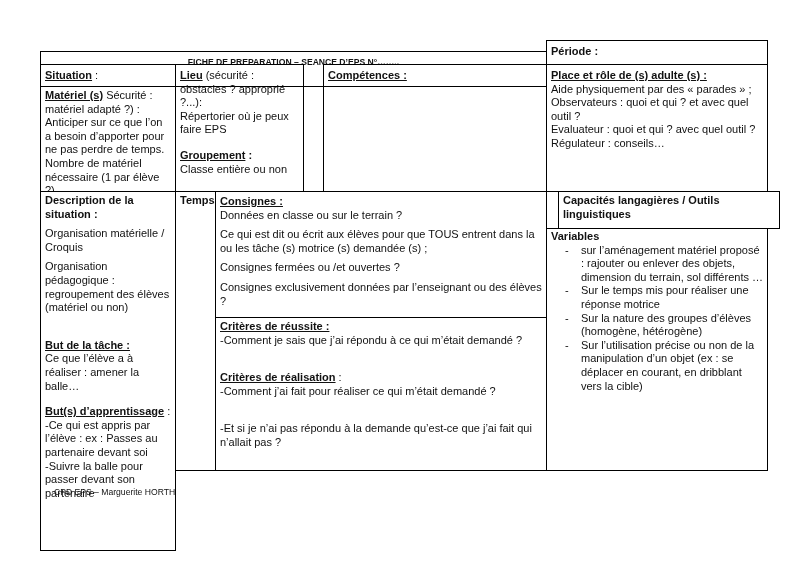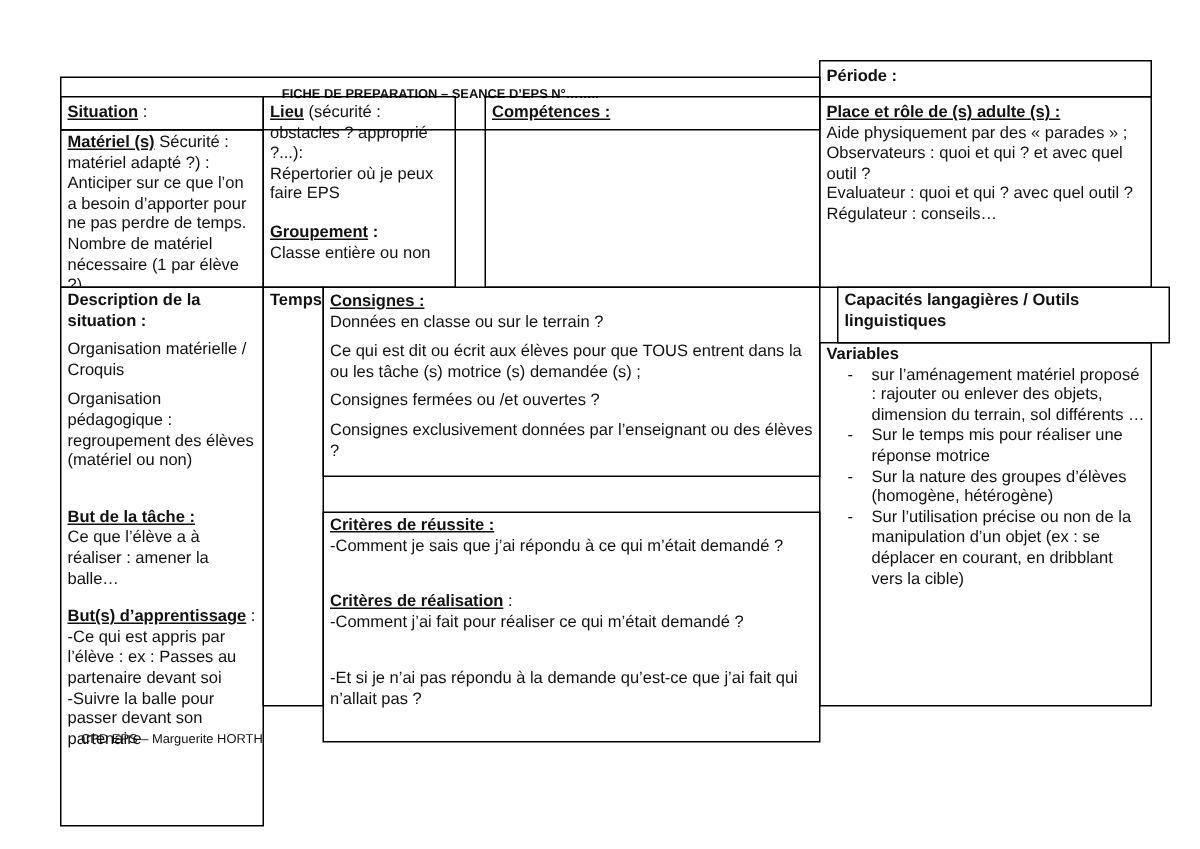--- a/index.html
+++ b/index.html
@@ -83,21 +83,21 @@
     <p class="b u">Consignes   :</p>
     <p>Données en classe ou sur le terrain ?</p>
     <div class="gap"></div>
     <p>Ce qui est dit ou écrit aux élèves pour que TOUS entrent dans la ou les tâche (s) motrice (s) demandée (s) ;</p>
     <div class="gap"></div>
     <p>Consignes fermées ou /et ouvertes ?</p>
     <div class="gap"></div>
     <p>Consignes exclusivement données par l’enseignant ou des élèves ?</p>
   </div>
 
-  <div class="cell" style="left:215px; top:317px; width:332px; height:154px; padding-top:2px;margin-top:24px;">
+  <div class="cell" style="left:215px; top:317px; width:332px; height:154px; padding-top:2px;">
     <p class="b u">Critères de réussite :</p>
     <p>-Comment je sais que j’ai répondu  à ce qui m’était demandé ?</p>
     <div class="gap2"></div>
       <div class="gap2"></div>
     <p><span class="b u">Critères de réalisation</span><span> :</span></p>
     <p>-Comment j’ai fait pour réaliser  ce qui m’était demandé ?</p>
     <div class="gap2"></div>
       <div class="gap2"></div>
     <p>-Et si je n’ai pas répondu à la demande qu’est-ce que j’ai fait qui n’allait pas ?</p>
   </div>

